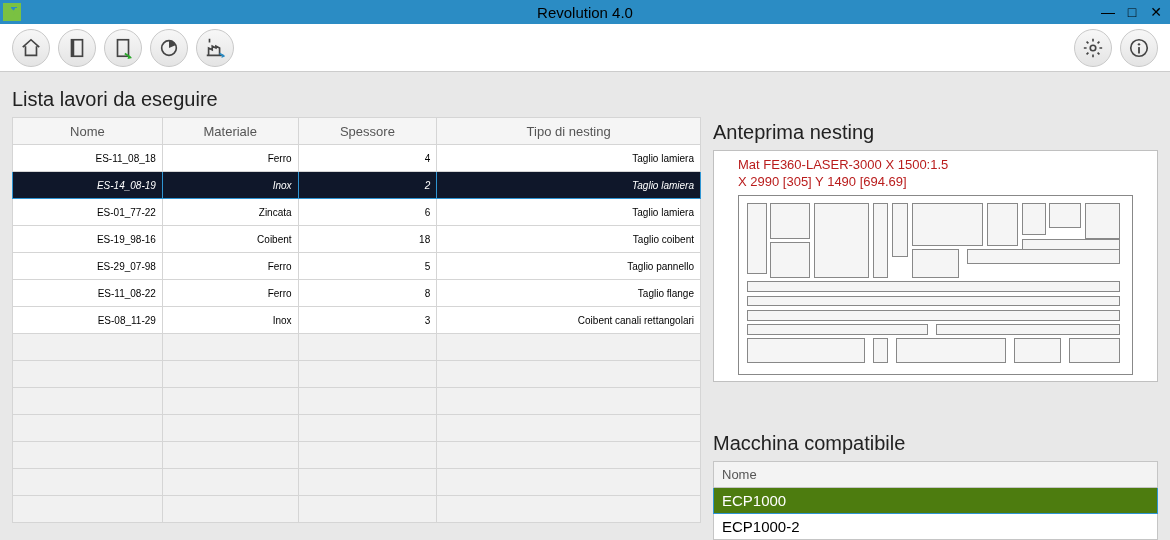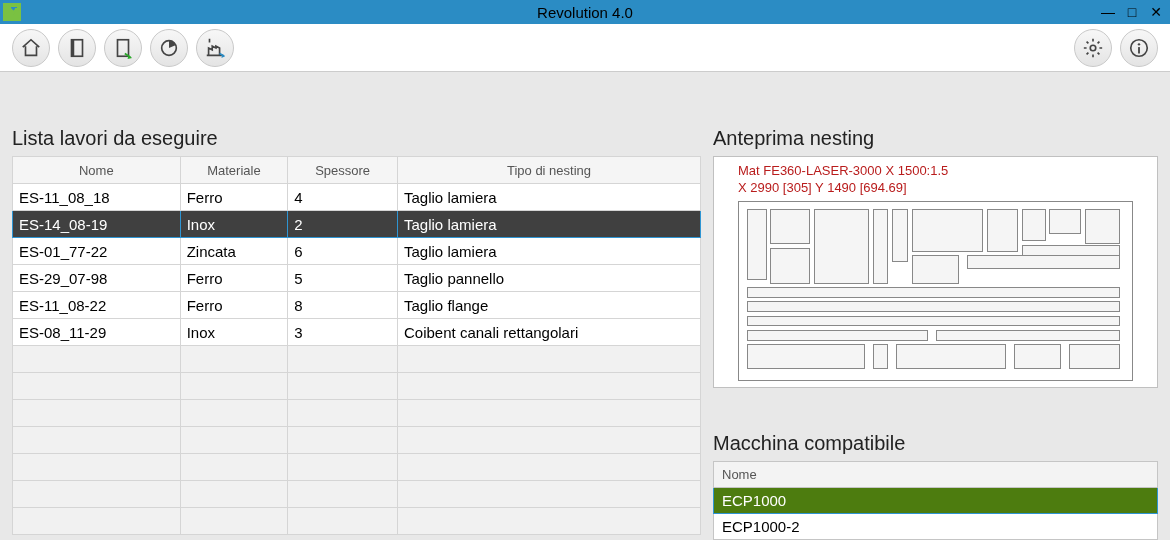--- a/index.html
+++ b/index.html
@@ -72,57 +72,57 @@
   justify-content: center;
   cursor: pointer;
 }
 .tool-btn svg { width: 22px; height: 22px; }
 .content {
   flex: 1;
   display: flex;
   padding: 16px 12px 0 12px;
   gap: 12px;
   overflow: hidden;
-  margin-top: 39px;
 }
 .left-pane {
   flex: 1;
   display: flex;
   flex-direction: column;
 }
 .section-title {
   font-size: 20px;
   color: #222;
   margin-bottom: 6px;
   font-weight: normal;
 }
 .jobs-table {
   width: 100%;
   border-collapse: collapse;
   background: #fff;
 }
 .jobs-table th, .jobs-table td {
   border: 1px solid #d5d5d5;
   padding: 4px 6px;
-  text-align: left;
-  font-size: 15px;
+  text-align: right;
+  font-size: 10px;
   height: 27px;
   white-space: nowrap;
 }
 .jobs-table th {
   background: #f5f5f5;
   font-weight: normal;
   text-align: center;
   font-size: 13px;
   color: #555;
 }
 .jobs-table tr.selected td {
-  background: #404040;
+  background: #0f172a;
   color: #fff;
   border-color: #2e95d3;
+  font-style: italic;
 }
 .jobs-table tr.empty td { background: #f1f1f1; }
 .right-pane {
   width: 445px;
   display: flex;
   flex-direction: column;
   justify-content: flex-end;
 }
 .preview-box {
   background: #fff;
@@ -263,20 +263,26 @@
             <td>ES-14_08-19</td>
             <td>Inox</td>
             <td>2</td>
             <td>Taglio lamiera</td>
           </tr>
           <tr>
             <td>ES-01_77-22</td>
             <td>Zincata</td>
             <td>6</td>
             <td>Taglio lamiera</td>
+          </tr>
+          <tr>
+            <td>ES-19_98-16</td>
+            <td>Coibent</td>
+            <td>18</td>
+            <td>Taglio coibent</td>
           </tr>
           <tr>
             <td>ES-29_07-98</td>
             <td>Ferro</td>
             <td>5</td>
             <td>Taglio pannello</td>
           </tr>
           <tr>
             <td>ES-11_08-22</td>
             <td>Ferro</td>

